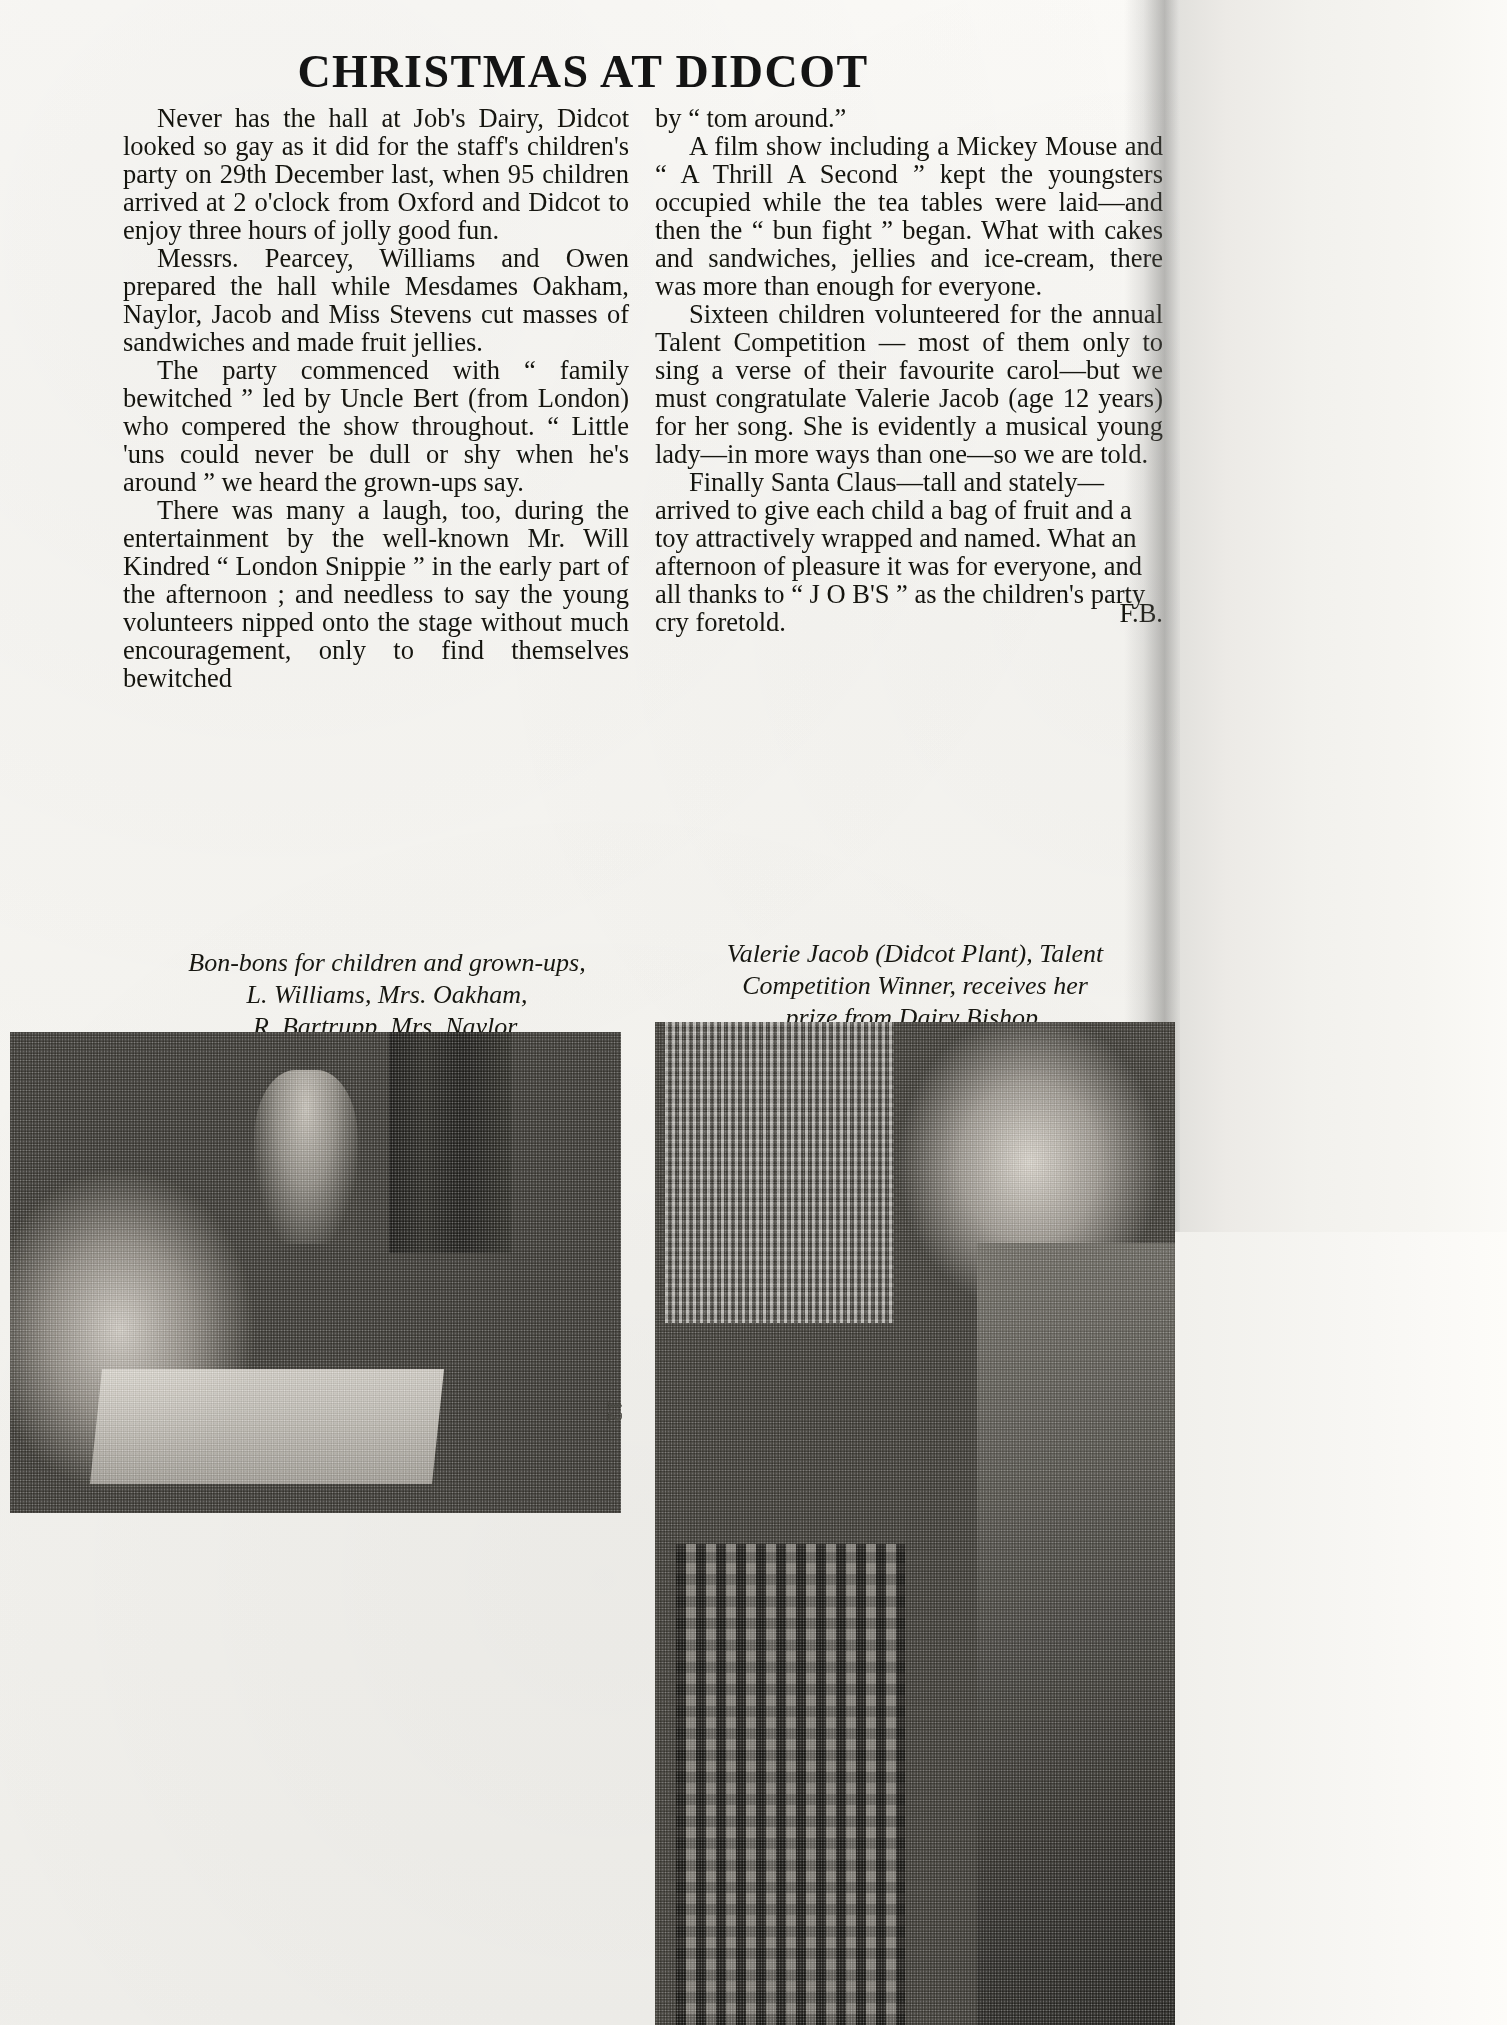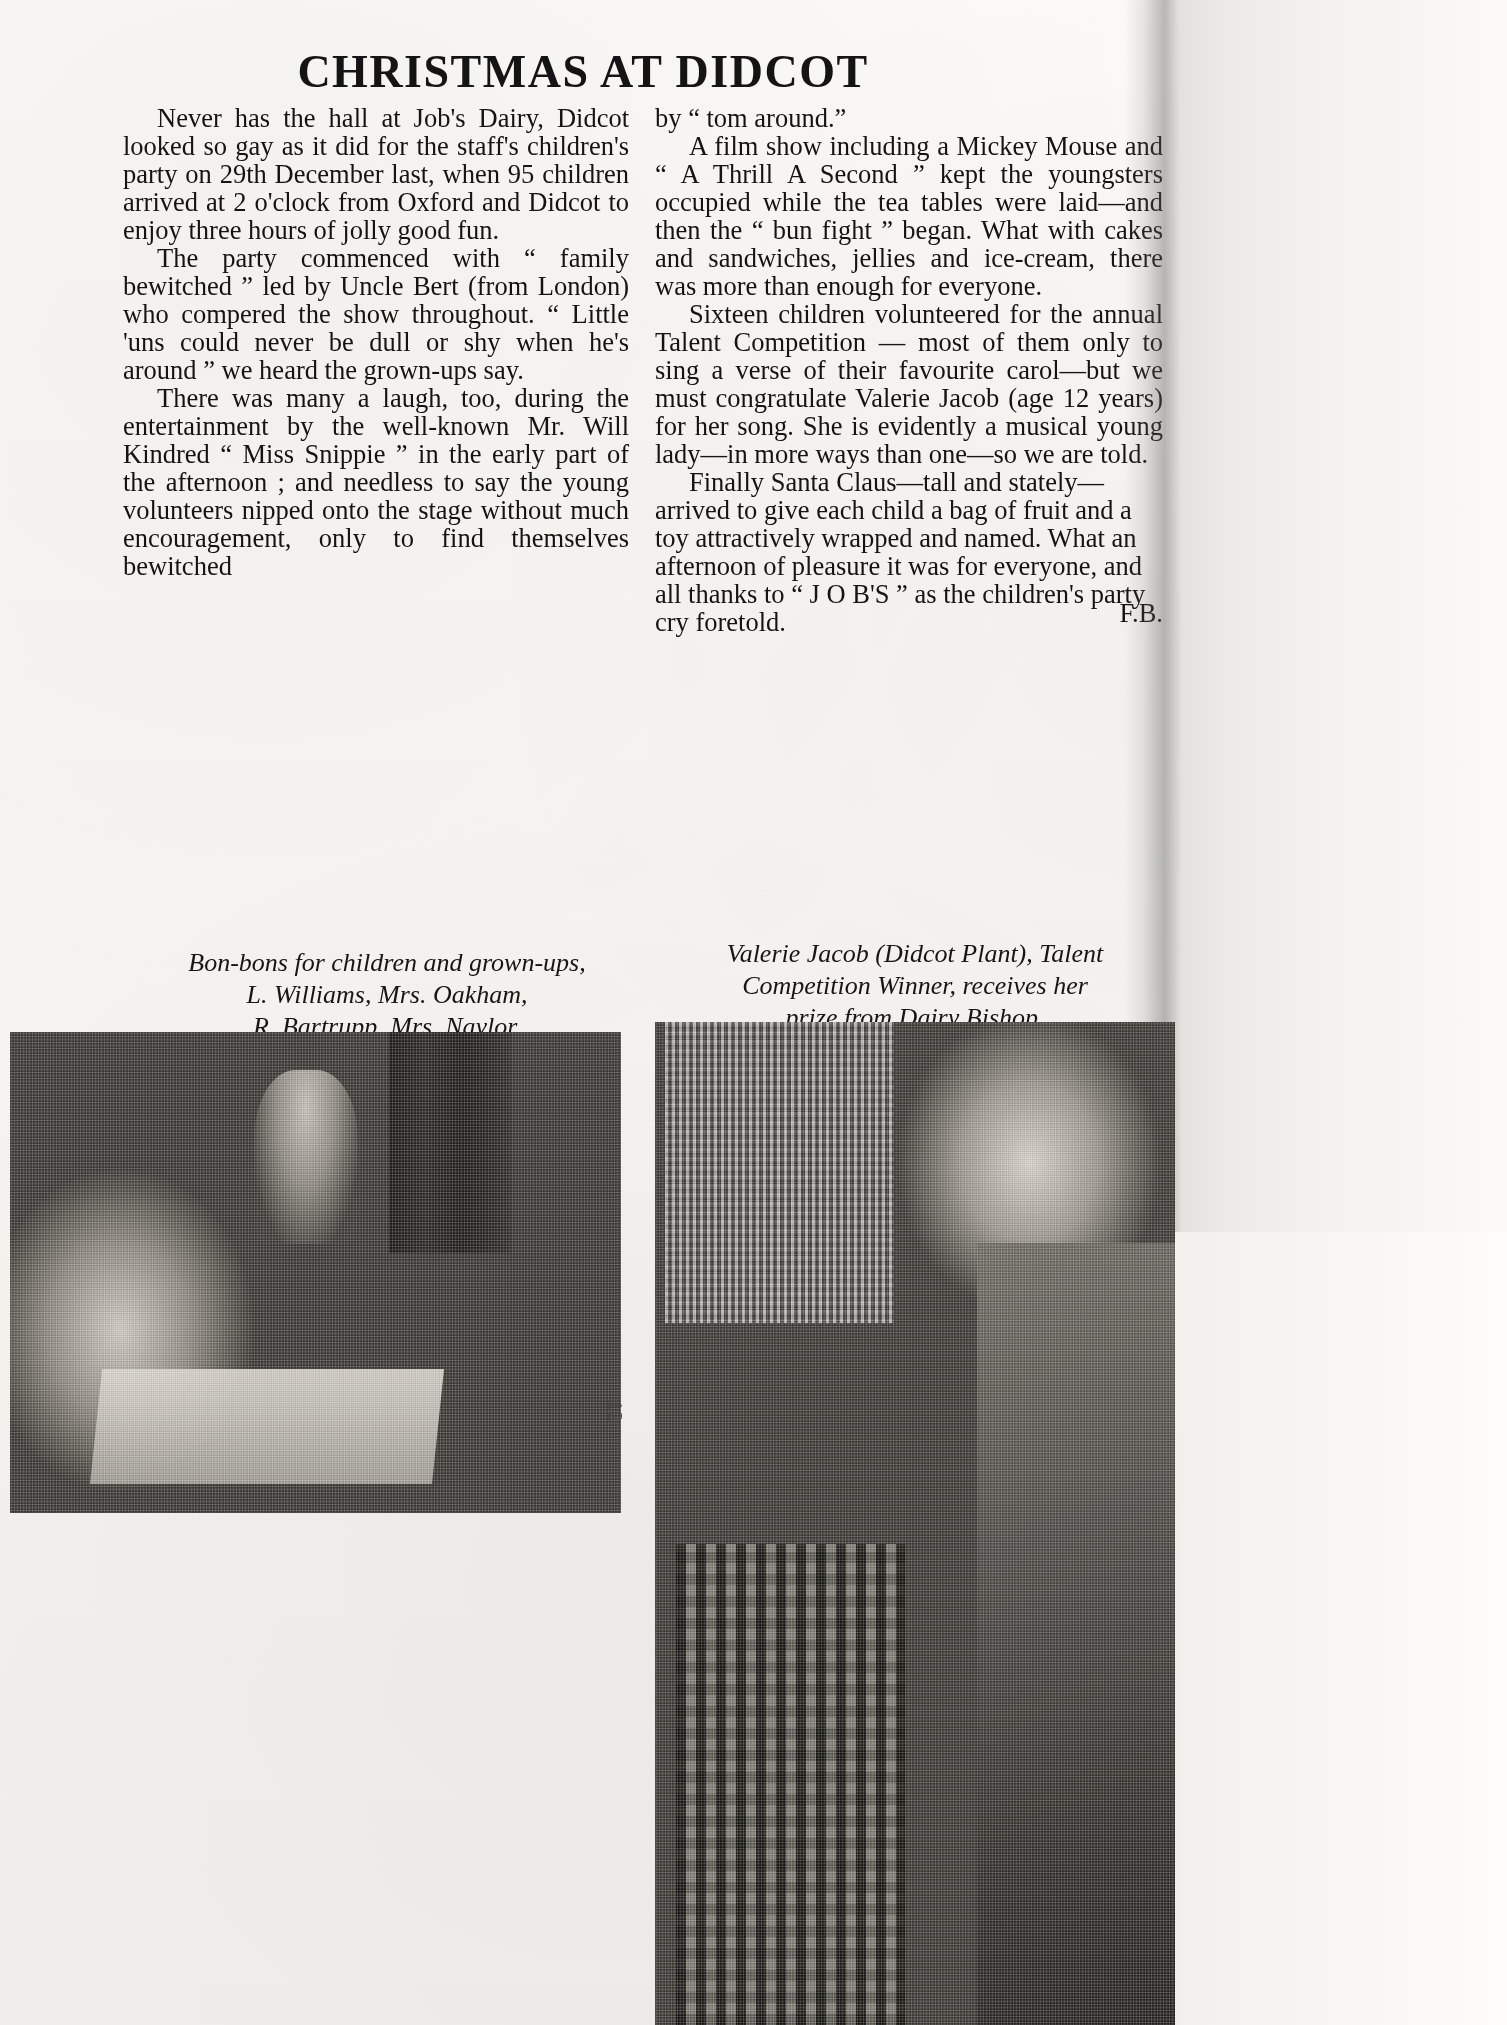--- a/index.html
+++ b/index.html
@@ -230,22 +230,23 @@
 <body>
 
 <div class="page">
 
   <div class="paper-grain"></div>
 
   <h1 class="headline">CHRISTMAS AT DIDCOT</h1>
 
   <div class="col col-left">
     <p>Never has the hall at Job's Dairy, Didcot looked so gay as it did for the staff's children's party on 29th December last, when 95 children arrived at 2 o'clock from Oxford and Didcot to enjoy three hours of jolly good fun.</p>
+    <p>Messrs. Pearcey, Williams and Owen prepared the hall while Mesdames Oakham, Naylor, Jacob and Miss Stevens cut masses of sandwiches and made fruit jellies.</p>
     <p>The party commenced with “ family bewitched ” led by Uncle Bert (from London) who compered the show throughout. “ Little 'uns could never be dull or shy when he's around ” we heard the grown-ups say.</p>
-    <p>There was many a laugh, too, during the entertainment by the well-known Mr. Will Kindred “ Miss Snippie ” in the early part of the afternoon ; and needless to say the young volunteers nipped onto the stage without much encouragement, only to find themselves bewitched</p>
+    <p>There was many a laugh, too, during the entertainment by the well-known Mr. Will Kindred “ London Snippie ” in the early part of the afternoon ; and needless to say the young volunteers nipped onto the stage without much encouragement, only to find themselves bewitched</p>
   </div>
 
   <div class="col col-right">
     <p class="noindent">by “ tom around.”</p>
     <p>A film show including a Mickey Mouse and “ A Thrill A Second ” kept the youngsters occupied while the tea tables were laid—and then the “ bun fight ” began. What with cakes and sandwiches, jellies and ice-cream, there was more than enough for everyone.</p>
     <p>Sixteen children volunteered for the annual Talent Competition — most of them only to sing a verse of their favourite carol—but we must congratulate Valerie Jacob (age 12 years) for her song. She is evidently a musical young lady—in more ways than one—so we are told.</p>
     <p class="ragged">Finally Santa Claus—tall and stately—arrived to give each child a bag of fruit and a toy attractively wrapped and named. What an afternoon of pleasure it was for everyone, and all thanks to “ J O B'S ” as the children's party cry foretold.</p>
     <span class="signature">F.B.</span>
   </div>
 

